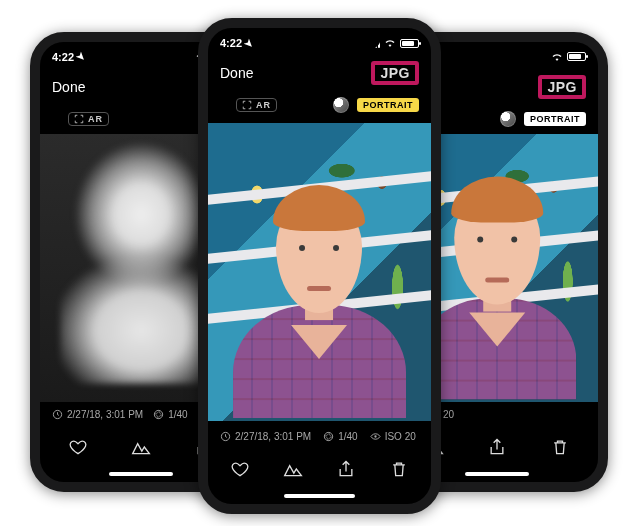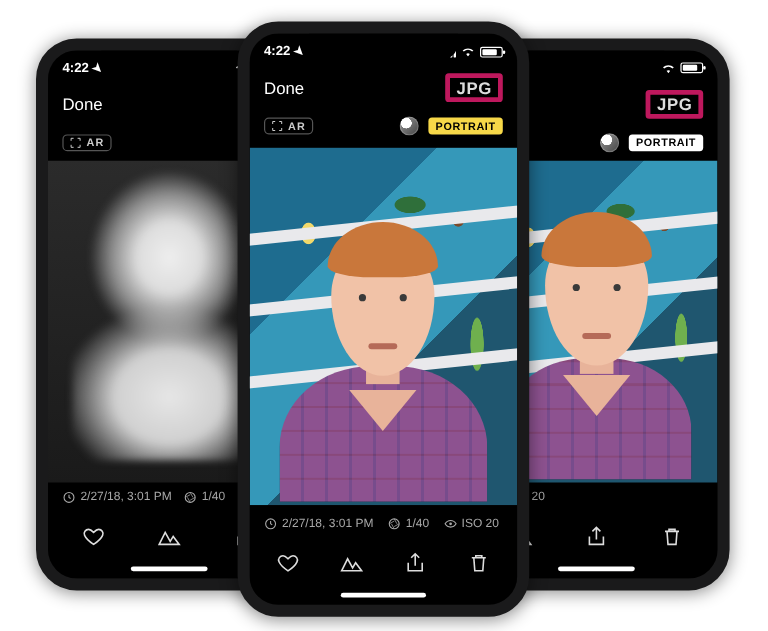--- a/index.html
+++ b/index.html
@@ -108,20 +108,21 @@
     display: inline-flex;
     align-items: center;
     gap: 4px;
     border: 1px solid #555;
     border-radius: 4px;
     padding: 1px 5px;
     color: #ccc;
     font-size: 9px;
     font-weight: 700;
     letter-spacing: 1px;
+    margin-left: 16px;
   }
   .ar-badge svg { width: 10px; height: 10px; }
   .right-group { display:flex; align-items:center; gap:8px; }
   .swirl {
     width: 16px; height: 16px; border-radius: 50%;
     background: radial-gradient(circle at 35% 35%, #fff 0 30%, rgba(255,255,255,0) 31%),
                 linear-gradient(135deg,#999,#444);
     box-shadow: 0 0 0 1px rgba(255,255,255,.2) inset;
   }
   .swirl.yellow {

